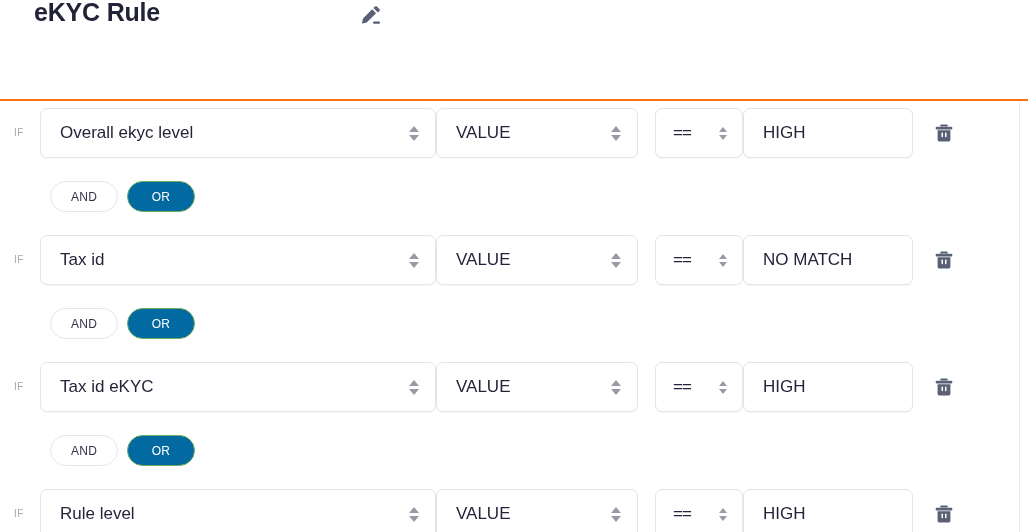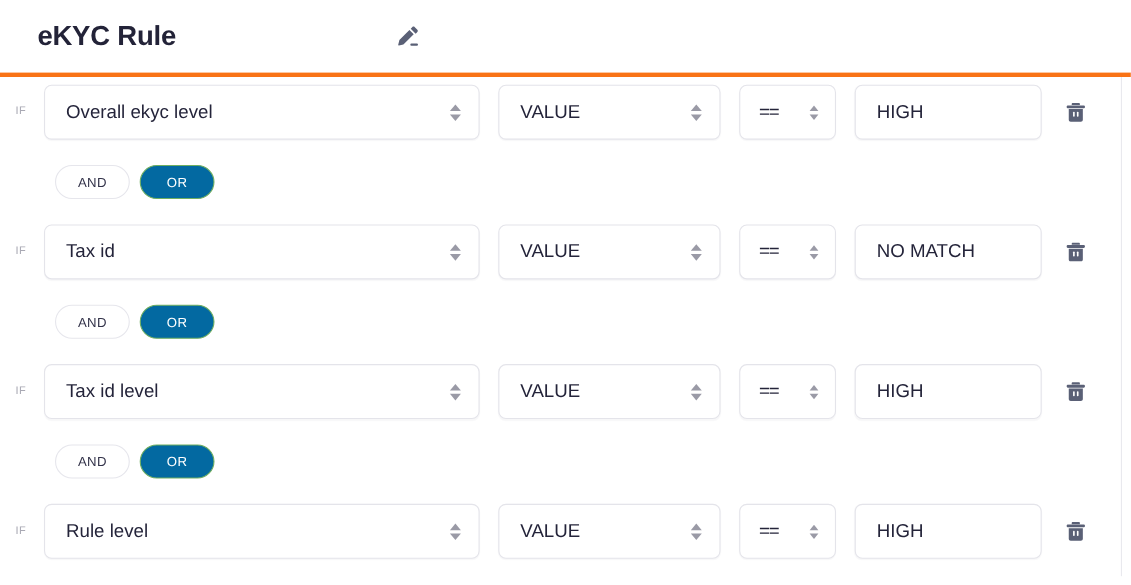--- a/index.html
+++ b/index.html
@@ -20,25 +20,24 @@
   .page {
     position: relative;
     width: 1028px;
     height: 532px;
     box-sizing: border-box;
   }
 
   
   .header {
     position: relative;
-    height: 70px;
-    box-sizing: border-box;
-    border-bottom: 4px solid #f97316;
-    display: flex;
-    align-items: center;
+    height: 101px;
+    box-sizing: border-box;
+    border-bottom: 2px solid #f97316;
+    display: flex;
     padding-left: 34px;
     background: #ffffff;
   }
   .page-title {
     font-size: 25px;
     font-weight: bold;
     letter-spacing: -0.2px;
     color: #232338;
     line-height: 1;
     margin: 0;
@@ -111,23 +110,23 @@
     padding-left: 19px;
     white-space: nowrap;
     overflow: hidden;
     text-overflow: ellipsis;
     flex: 1 1 auto;
   }
   .field.select { cursor: pointer; }
   .field.input { cursor: text; }
 
   .f-attribute { width: 396px; flex: 0 0 396px; }
-  .f-source    { width: 202px; flex: 0 0 202px; margin-left: 17px; }
+  .f-source    { width: 202px; flex: 0 0 202px; }
   .f-operator  { width: 88px;  flex: 0 0 88px;  margin-left: 17px; }
-  .f-value     { width: 170px; flex: 0 0 170px; margin-left: 17px; }
+  .f-value     { width: 170px; flex: 0 0 170px; }
 
   .f-source .field-text,
   .f-operator .field-text,
   .f-value .field-text { font-size: 17px; }
   .f-operator .field-text { padding-left: 17px; letter-spacing: -1px; }
 
   
   .stepper {
     flex: 0 0 auto;
     width: 18px;
@@ -319,21 +318,21 @@
 
     <div class="conj-row">
       <span class="conj-pill">AND</span>
       <span class="conj-pill active">OR</span>
     </div>
 
     <div class="rule-row">
       <span class="if-label">IF</span>
 
       <div class="field select f-attribute">
-        <span class="field-text">Tax id level</span>
+        <span class="field-text">Tax id eKYC</span>
         <span class="stepper">
           <span class="tri up"></span>
             <span class="tri down"></span>
         </span>
       </div>
 
       <div class="field select f-source">
         <span class="field-text">VALUE</span>
         <span class="stepper">
           <span class="tri up"></span>

